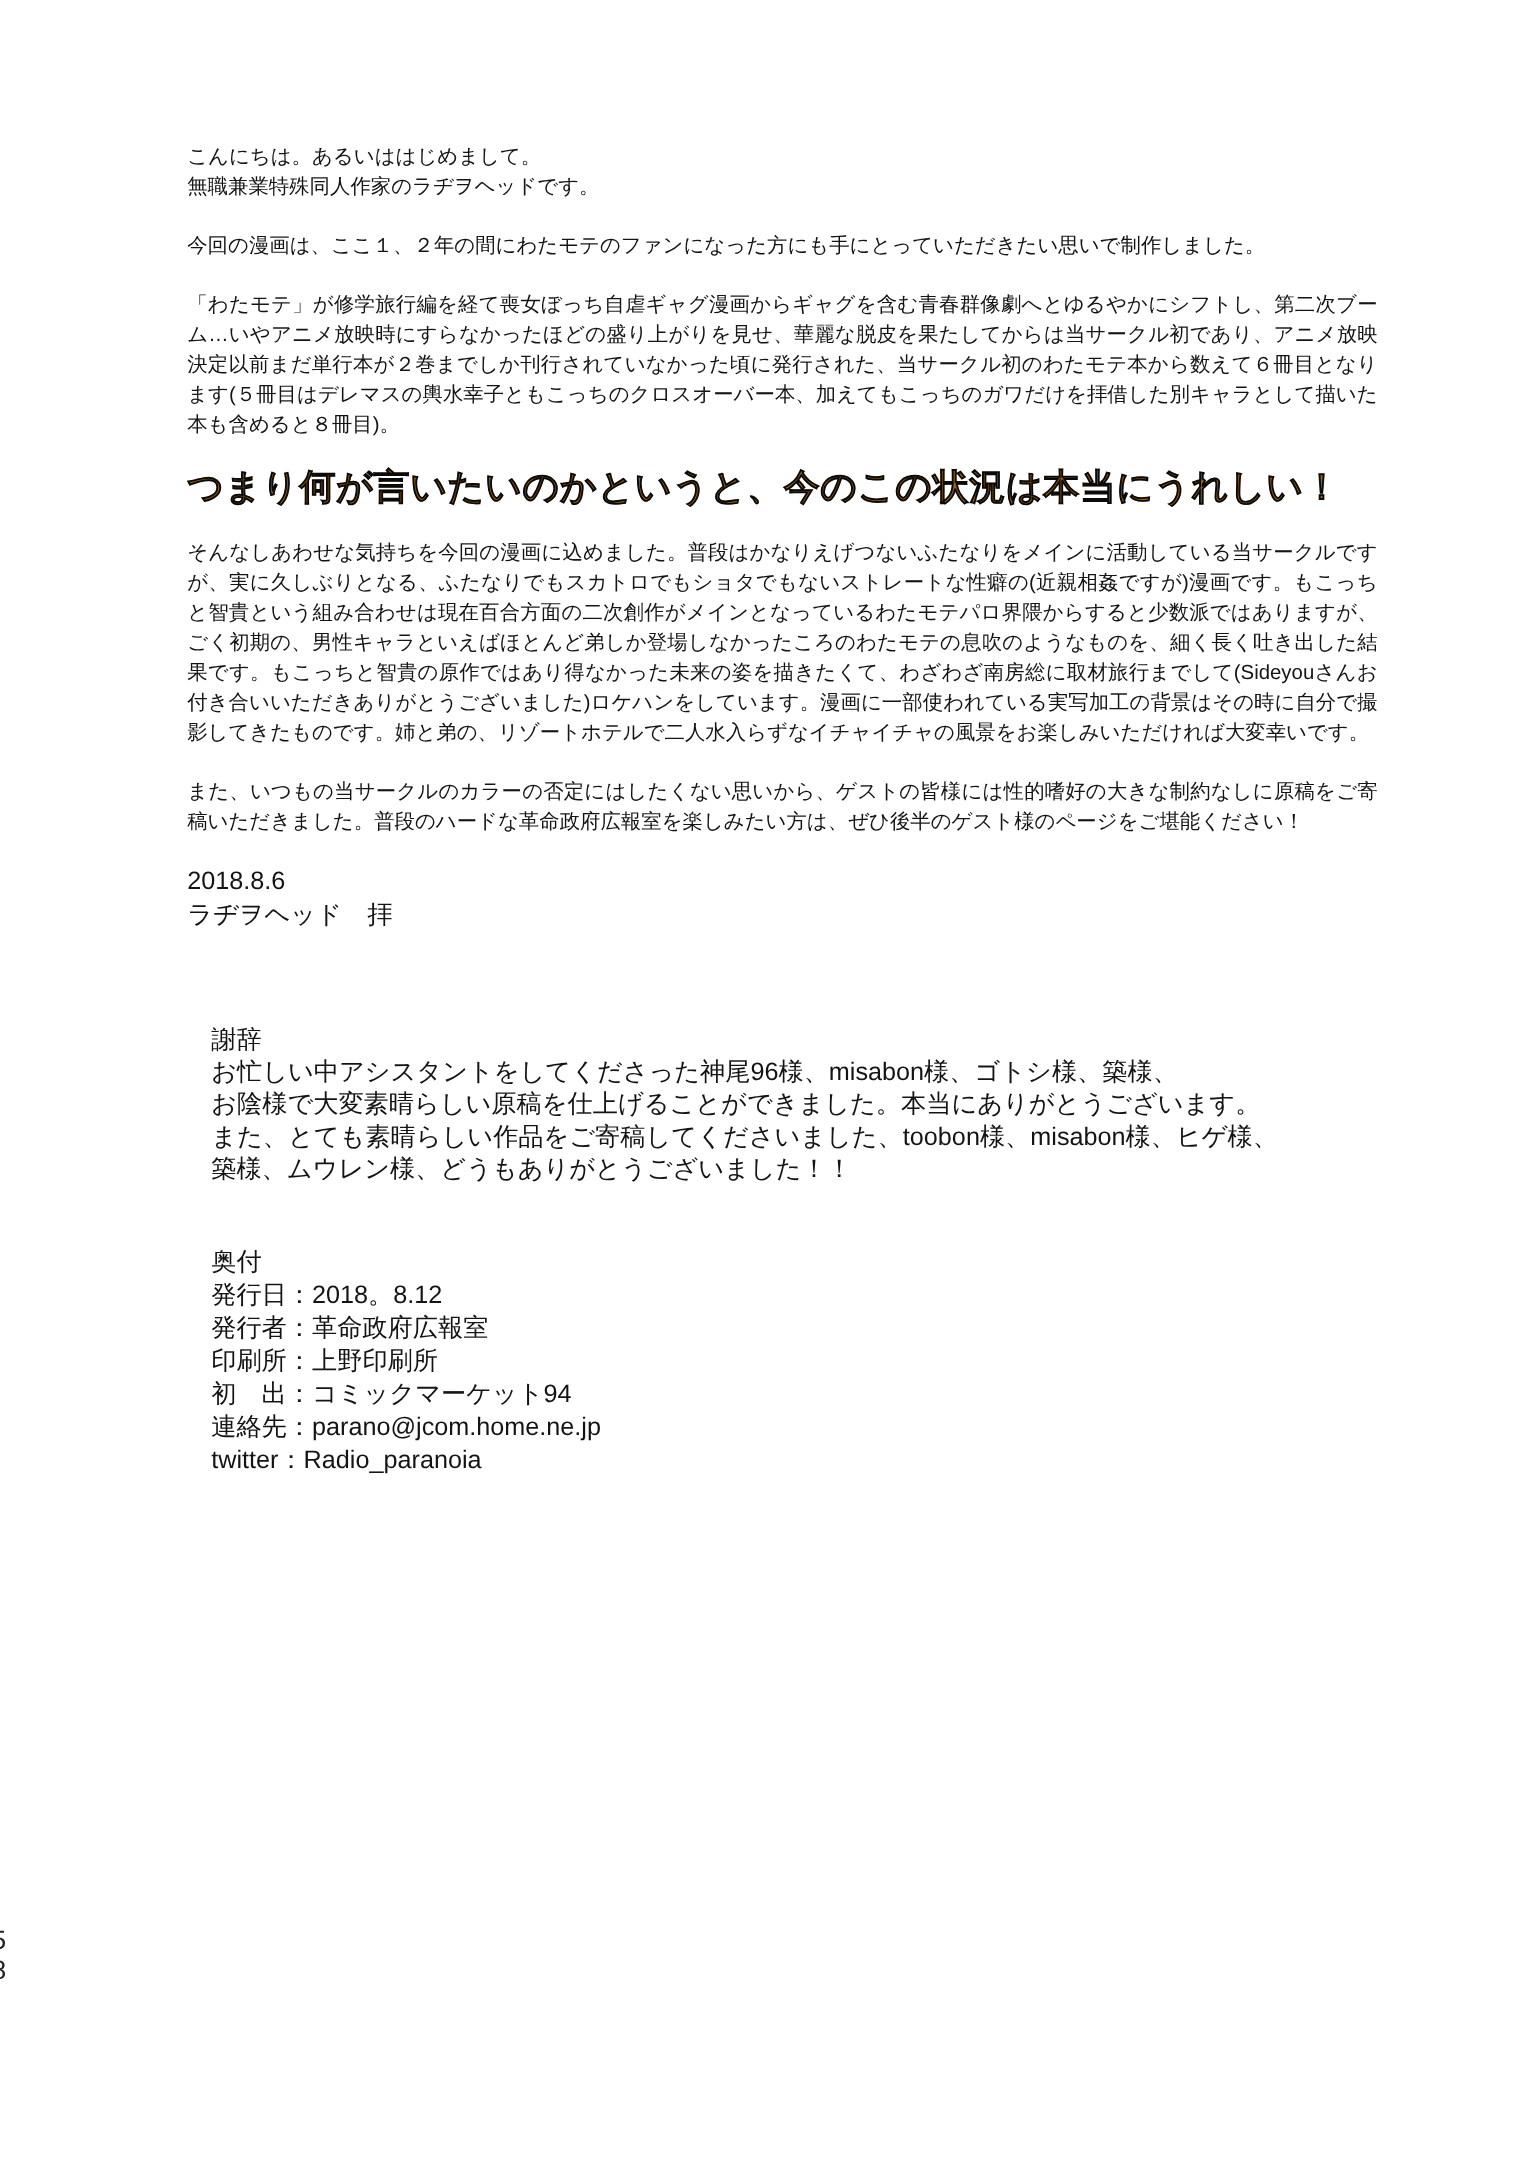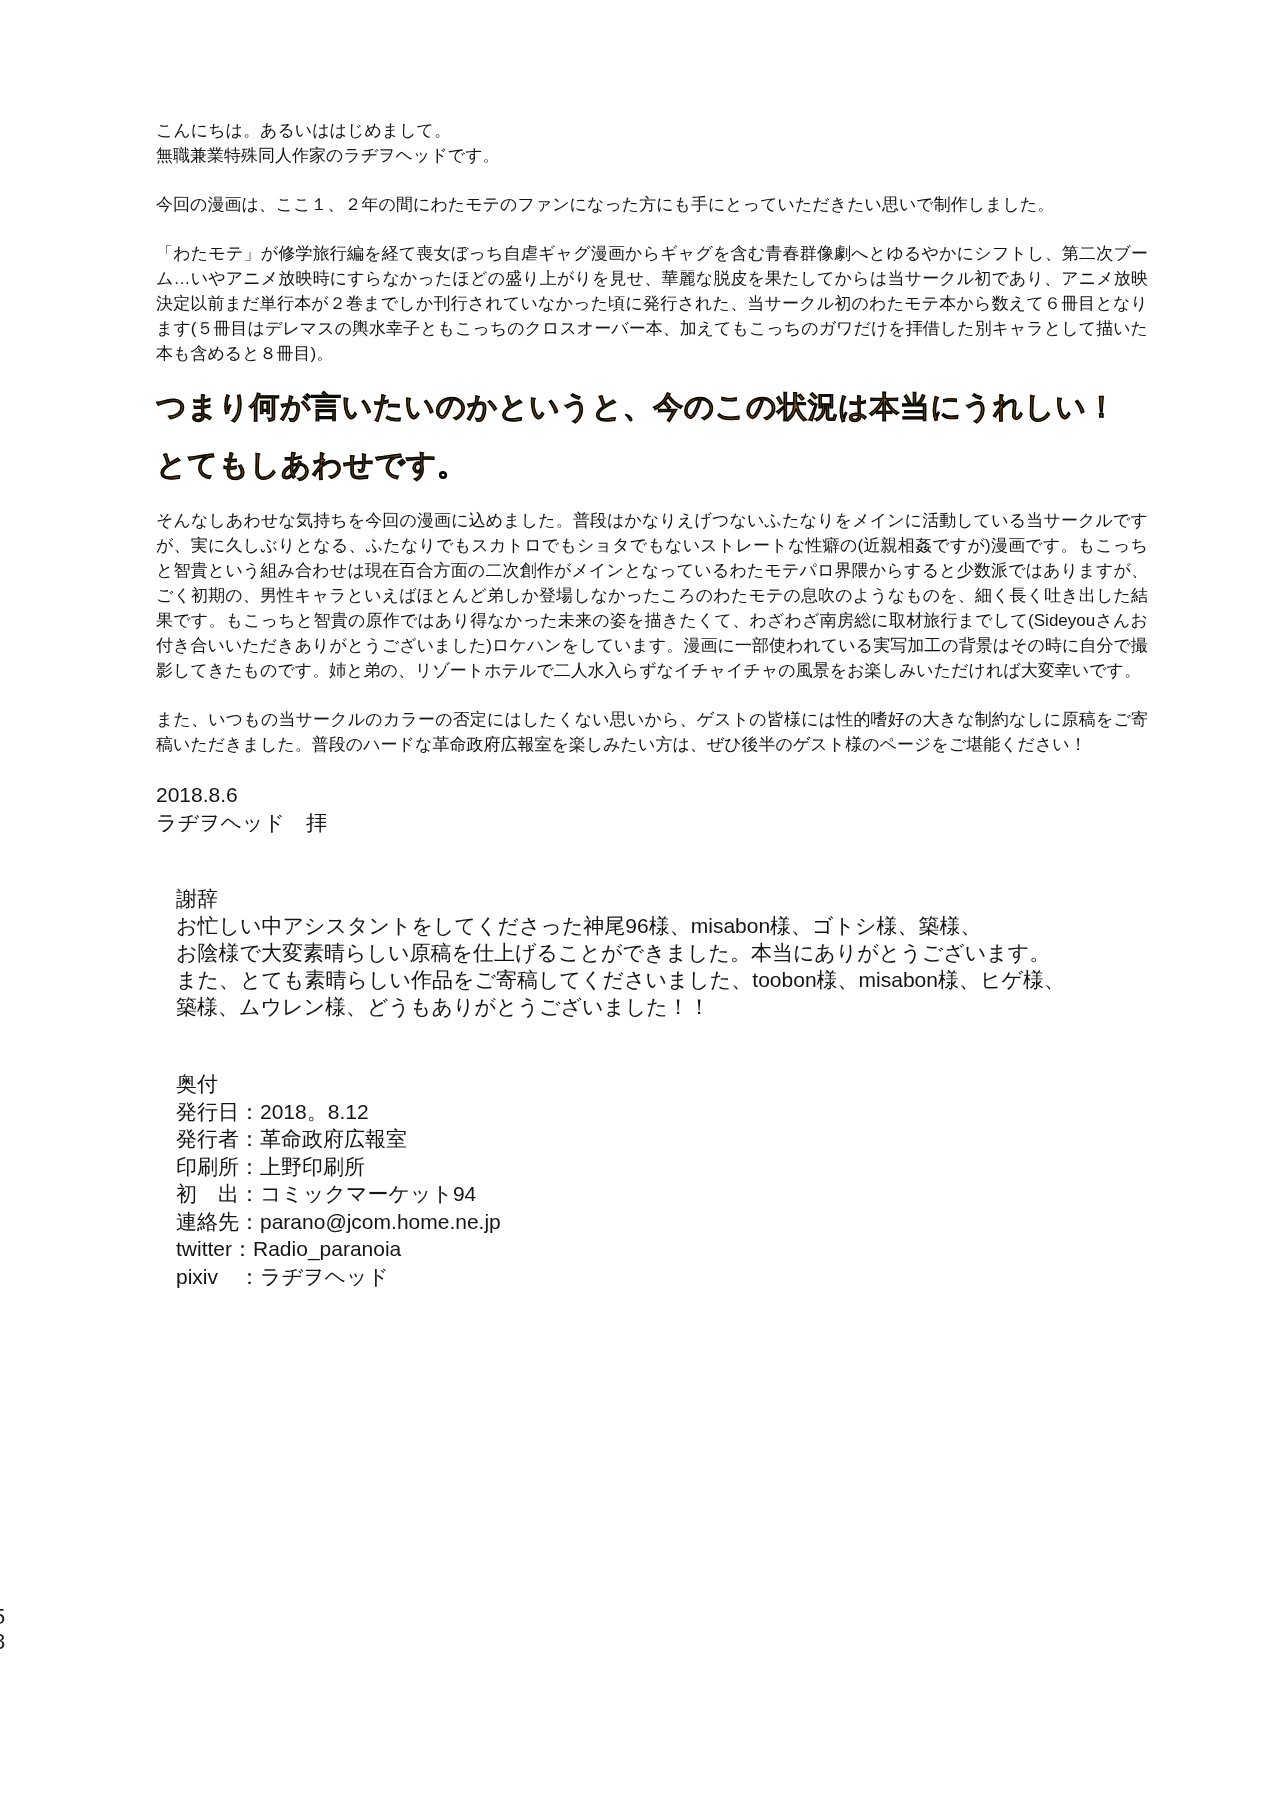--- a/index.html
+++ b/index.html
@@ -40,21 +40,21 @@
   }
   .headline-1 { margin: 4px 0 24px 0; }
   .headline-2 { margin: 6px 0 26px 0; }
   .date-signature {
     font-size: 21px;
     line-height: 28px;
     margin-top: 22px;
     white-space: pre-line;
   }
   .sub-section {
-    margin-top: 48px;
+    margin-top: 76px;
     padding-left: 20px;
     font-size: 21px;
     line-height: 27px;
   }
   .sub-section.colophon {
     margin-top: 50px;
     line-height: 27.5px;
   }
   .sub-section .sec-title {
     margin: 0 0 0 0;
@@ -81,21 +81,20 @@
 無職兼業特殊同人作家のラヂヲヘッドです。</p>
 
   <p class="body-para">今回の漫画は、ここ１、２年の間にわたモテのファンになった方にも手にとっていただきたい思いで制作しました。</p>
 
   <p class="body-para">「わたモテ」が修学旅行編を経て喪女ぼっち自虐ギャグ漫画からギャグを含む青春群像劇へとゆるやかにシフトし、第二次ブーム…いやアニメ放映時にすらなかったほどの盛り上がりを見せ、華麗な脱皮を果たしてからは当サークル初であり、アニメ放映決定以前まだ単行本が２巻までしか刊行されていなかった頃に発行された、当サークル初のわたモテ本から数えて６冊目となります(５冊目はデレマスの輿水幸子ともこっちのクロスオーバー本、加えてもこっちのガワだけを拝借した別キャラとして描いた本も含めると８冊目)。</p>
 
 
   <div class="headline headline-1">つまり何が言いたいのかというと、今のこの状況は本当にうれしい！</div>
 
 
-  <div class="headline headline-2">とてもしあわせです。</div>
 
   <p class="body-para">そんなしあわせな気持ちを今回の漫画に込めました。普段はかなりえげつないふたなりをメインに活動している当サークルですが、実に久しぶりとなる、ふたなりでもスカトロでもショタでもないストレートな性癖の(近親相姦ですが)漫画です。もこっちと智貴という組み合わせは現在百合方面の二次創作がメインとなっているわたモテパロ界隈からすると少数派ではありますが、ごく初期の、男性キャラといえばほとんど弟しか登場しなかったころのわたモテの息吹のようなものを、細く長く吐き出した結果です。もこっちと智貴の原作ではあり得なかった未来の姿を描きたくて、わざわざ南房総に取材旅行までして(Sideyouさんお付き合いいただきありがとうございました)ロケハンをしています。漫画に一部使われている実写加工の背景はその時に自分で撮影してきたものです。姉と弟の、リゾートホテルで二人水入らずなイチャイチャの風景をお楽しみいただければ大変幸いです。</p>
 
   <p class="body-para">また、いつもの当サークルのカラーの否定にはしたくない思いから、ゲストの皆様には性的嗜好の大きな制約なしに原稿をご寄稿いただきました。普段のハードな革命政府広報室を楽しみたい方は、ぜひ後半のゲスト様のページをご堪能ください！</p>
 
   <div class="date-signature">2018.8.6
 ラヂヲヘッド　拝</div>
 
   <div class="sub-section acknowledgements">
     <div class="sec-title">謝辞</div>
@@ -106,21 +105,20 @@
   </div>
 
   <div class="sub-section colophon">
     <div class="sec-title">奥付</div>
     <div>発行日：2018。8.12</div>
     <div>発行者：革命政府広報室</div>
     <div>印刷所：上野印刷所</div>
     <div>初　出：コミックマーケット94</div>
     <div>連絡先：parano@jcom.home.ne.jp</div>
     <div>twitter：Radio_paranoia</div>
-    <div>pixiv　：ラヂヲヘッド</div>
   </div>
 
 </div>
 
 <div class="page-number">
   <span>5</span>
   <span>8</span>
 </div>
 
 </body></html>

